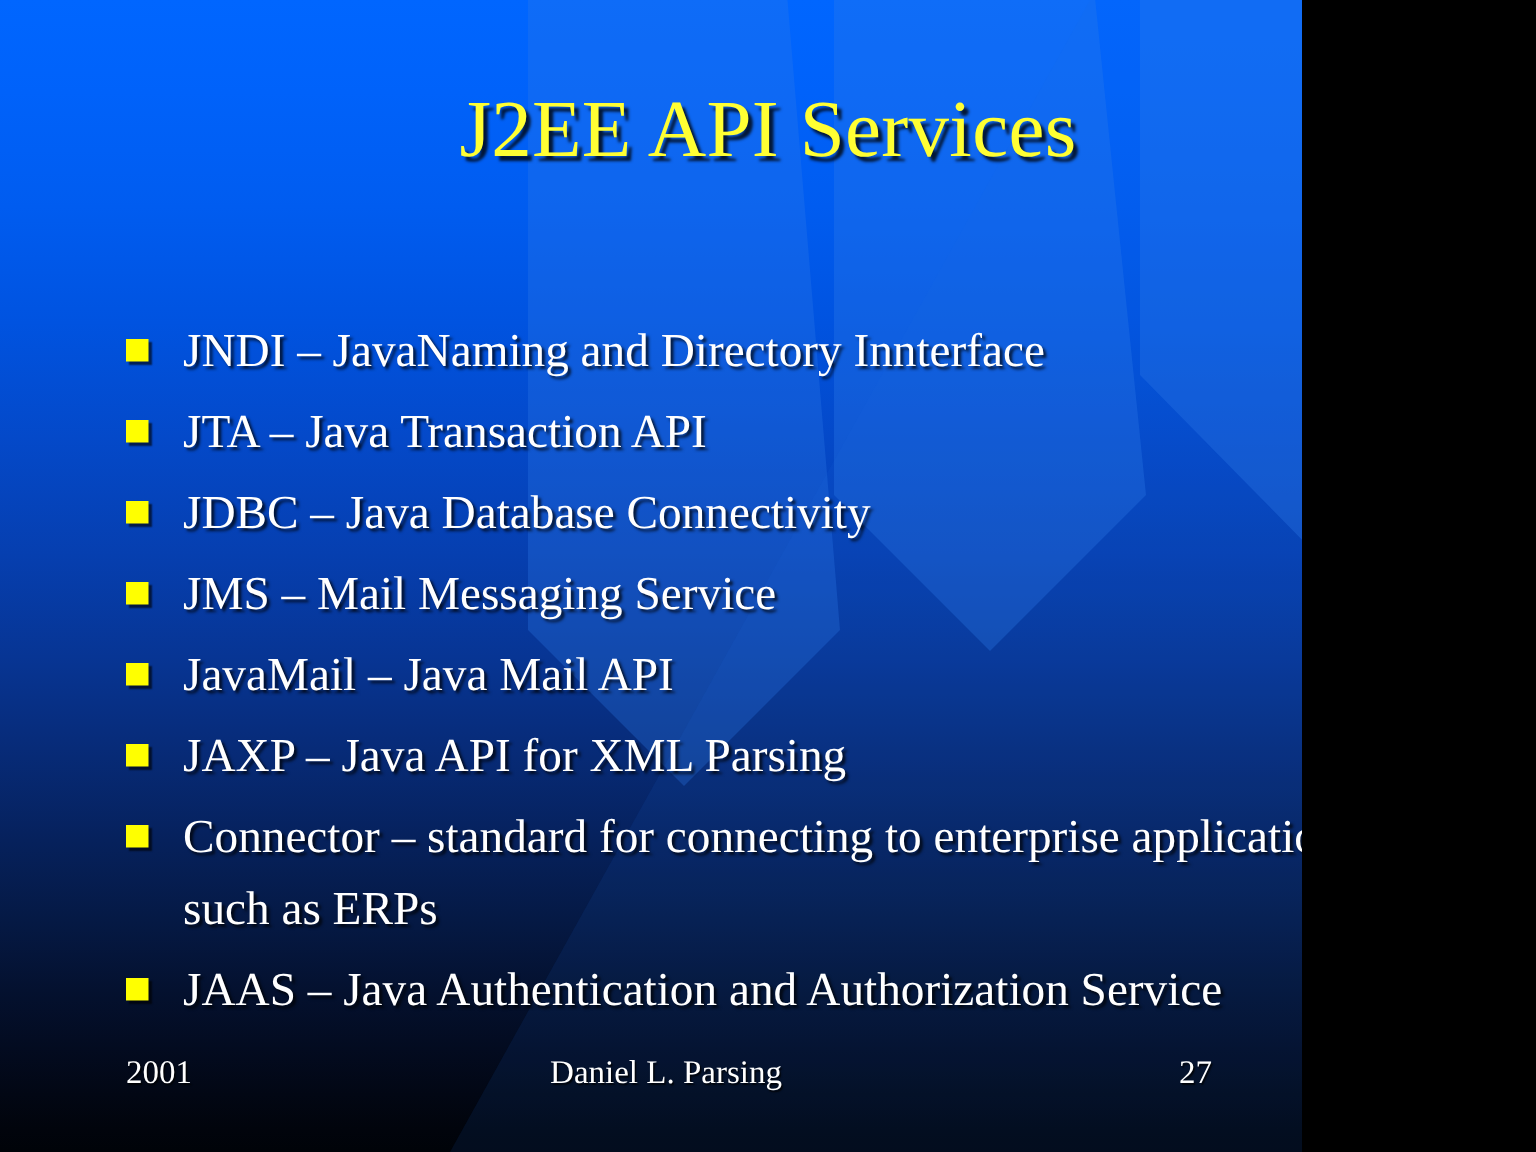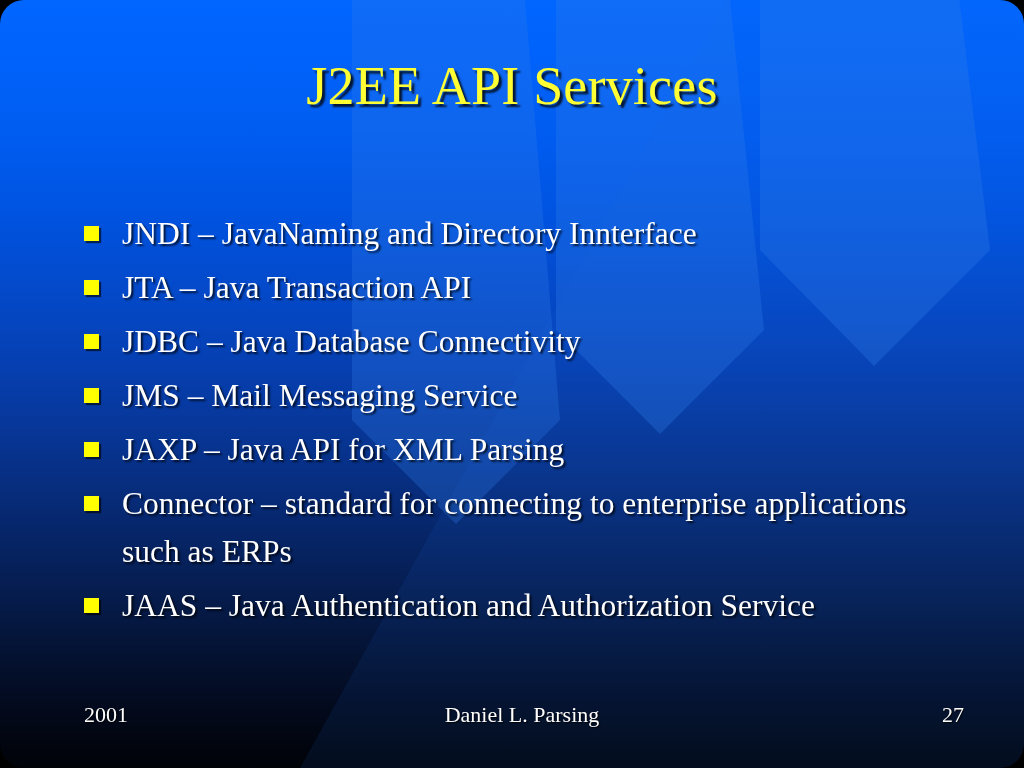--- a/index.html
+++ b/index.html
@@ -3,42 +3,41 @@
 <meta charset="utf-8">
 <style>
   html, body {
     margin: 0;
     padding: 0;
     background: #000;
   }
 
   #slide {
     position: relative;
-    width: 1024px;
+    width: 868px;
     height: 768px;
     overflow: hidden;
     font-family: "Liberation Serif", "DejaVu Serif", serif;
     
     background: linear-gradient(to bottom,
       #0066ff  0%,
       #0062fa  8%,
       #005cf0  18%,
       #0053e0  28%,
       #0449c9  38%,
       #063fb0  48%,
       #073594  57%,
       #072b78  65%,
       #06215c  73%,
       #051944  80%,
       #04112f  86%,
       #030b20  91%,
       #020714  95%,
       #01040c  98%,
       #000308 100%);
-    border-radius: 24px;
   }
 
   
   #bands {
     position: absolute;
     inset: 0;
     overflow: hidden;
     pointer-events: none;
   }
   #bands svg { display: block; width: 1024px; height: 768px; }
@@ -153,20 +152,24 @@
     <div class="bullet-row">
       <span class="bullet-marker"></span>
       <span class="bullet-text">JDBC – Java Database Connectivity</span>
     </div>
 
     <div class="bullet-row">
       <span class="bullet-marker"></span>
       <span class="bullet-text">JMS – Mail Messaging Service</span>
     </div>
 
+    <div class="bullet-row">
+      <span class="bullet-marker"></span>
+      <span class="bullet-text">JavaMail – Java Mail API</span>
+    </div>
 
     <div class="bullet-row">
       <span class="bullet-marker"></span>
       <span class="bullet-text">JAXP – Java API for XML Parsing</span>
     </div>
 
     <div class="bullet-row">
       <span class="bullet-marker"></span>
       <span class="bullet-text wrap">Connector – standard for connecting to enterprise applications such as ERPs</span>
     </div>

